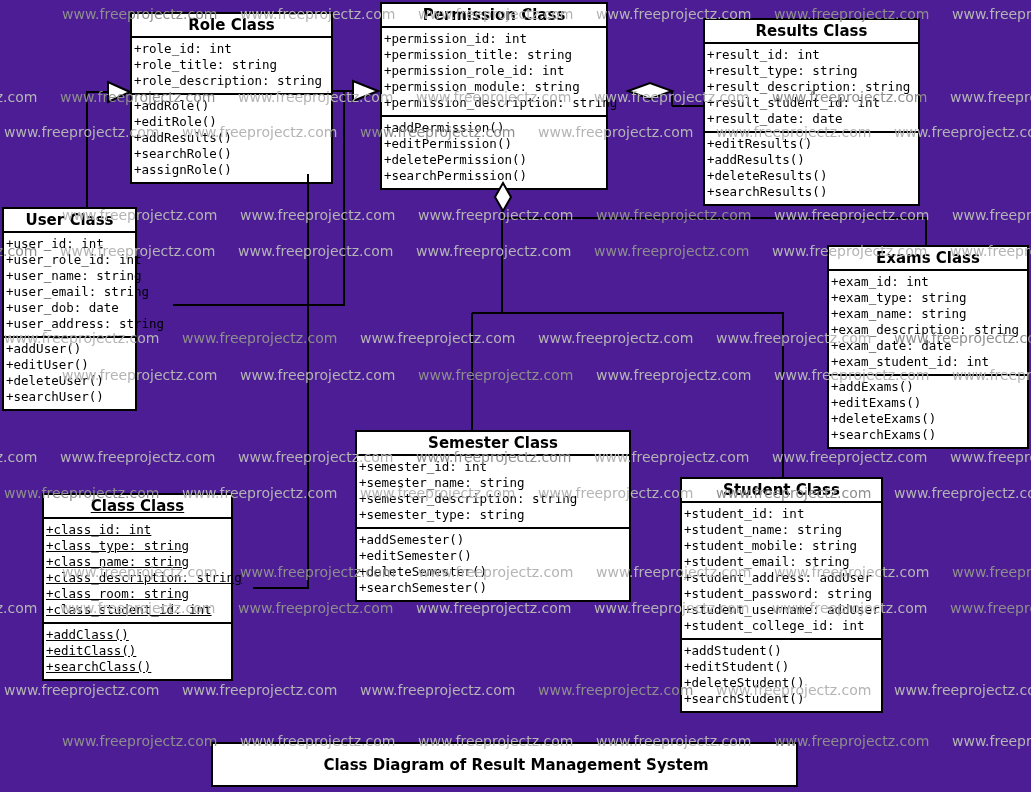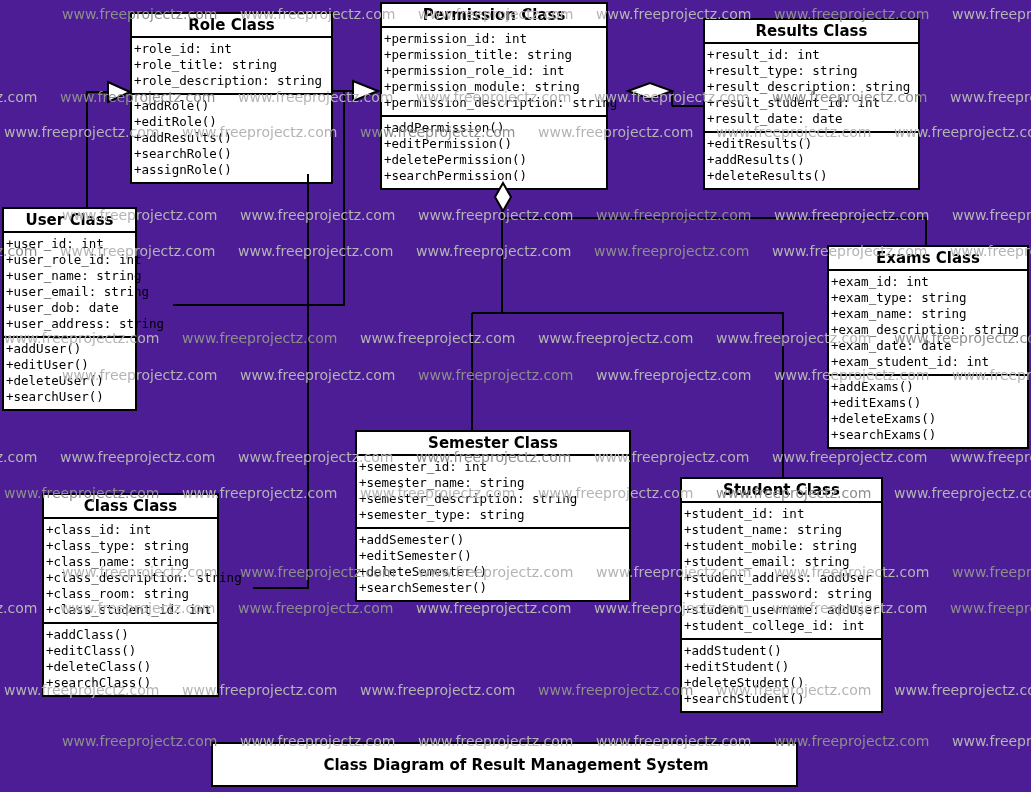--- a/index.html
+++ b/index.html
@@ -76,20 +76,21 @@
           <div class="uml-row">+result_id: int</div>
           <div class="uml-row">+result_type: string</div>
           <div class="uml-row">+result_description: string</div>
           <div class="uml-row">+result_student_id: int</div>
           <div class="uml-row">+result_date: date</div>
         </div>
         <div class="uml-methods uml-section">
           <div class="uml-row">+editResults()</div>
           <div class="uml-row">+addResults()</div>
           <div class="uml-row">+deleteResults()</div>
+          <div class="uml-row">+searchResults()</div>
         </div>
       </div>
       <div class="uml-box" style="left: 2px; top: 207px; width: 135px;">
         <div class="uml-title">User Class</div>
         <div class="uml-attrs uml-section">
           <div class="uml-row">+user_id: int</div>
           <div class="uml-row">+user_role_id: int</div>
           <div class="uml-row">+user_name: string</div>
           <div class="uml-row">+user_email: string</div>
           <div class="uml-row">+user_dob: date</div>
@@ -127,34 +128,33 @@
           <div class="uml-row">+semester_description: string</div>
           <div class="uml-row">+semester_type: string</div>
         </div>
         <div class="uml-methods uml-section">
           <div class="uml-row">+addSemester()</div>
           <div class="uml-row">+editSemester()</div>
           <div class="uml-row">+deleteSemester()</div>
           <div class="uml-row">+searchSemester()</div>
         </div>
       </div>
-      <div class="uml-box" style="left: 42px; top: 493px; width: 177px;">
+      <div class="uml-box" style="left: 42px; top: 493px; width: 191px; text-decoration: underline;">
         <div class="uml-title">Class Class</div>
         <div class="uml-attrs uml-section">
           <div class="uml-row">+class_id: int</div>
           <div class="uml-row">+class_type: string</div>
           <div class="uml-row">+class_name: string</div>
           <div class="uml-row">+class_description: string</div>
           <div class="uml-row">+class_room: string</div>
           <div class="uml-row">+class_student_id: int</div>
         </div>
         <div class="uml-methods uml-section">
           <div class="uml-row">+addClass()</div>
           <div class="uml-row">+editClass()</div>
-          <div class="uml-row">+deleteClass()</div>
           <div class="uml-row">+searchClass()</div>
         </div>
       </div>
       <div class="uml-box" style="left: 680px; top: 477px; width: 203px;">
         <div class="uml-title">Student Class</div>
         <div class="uml-attrs uml-section">
           <div class="uml-row">+student_id: int</div>
           <div class="uml-row">+student_name: string</div>
           <div class="uml-row">+student_mobile: string</div>
           <div class="uml-row">+student_email: string</div>

